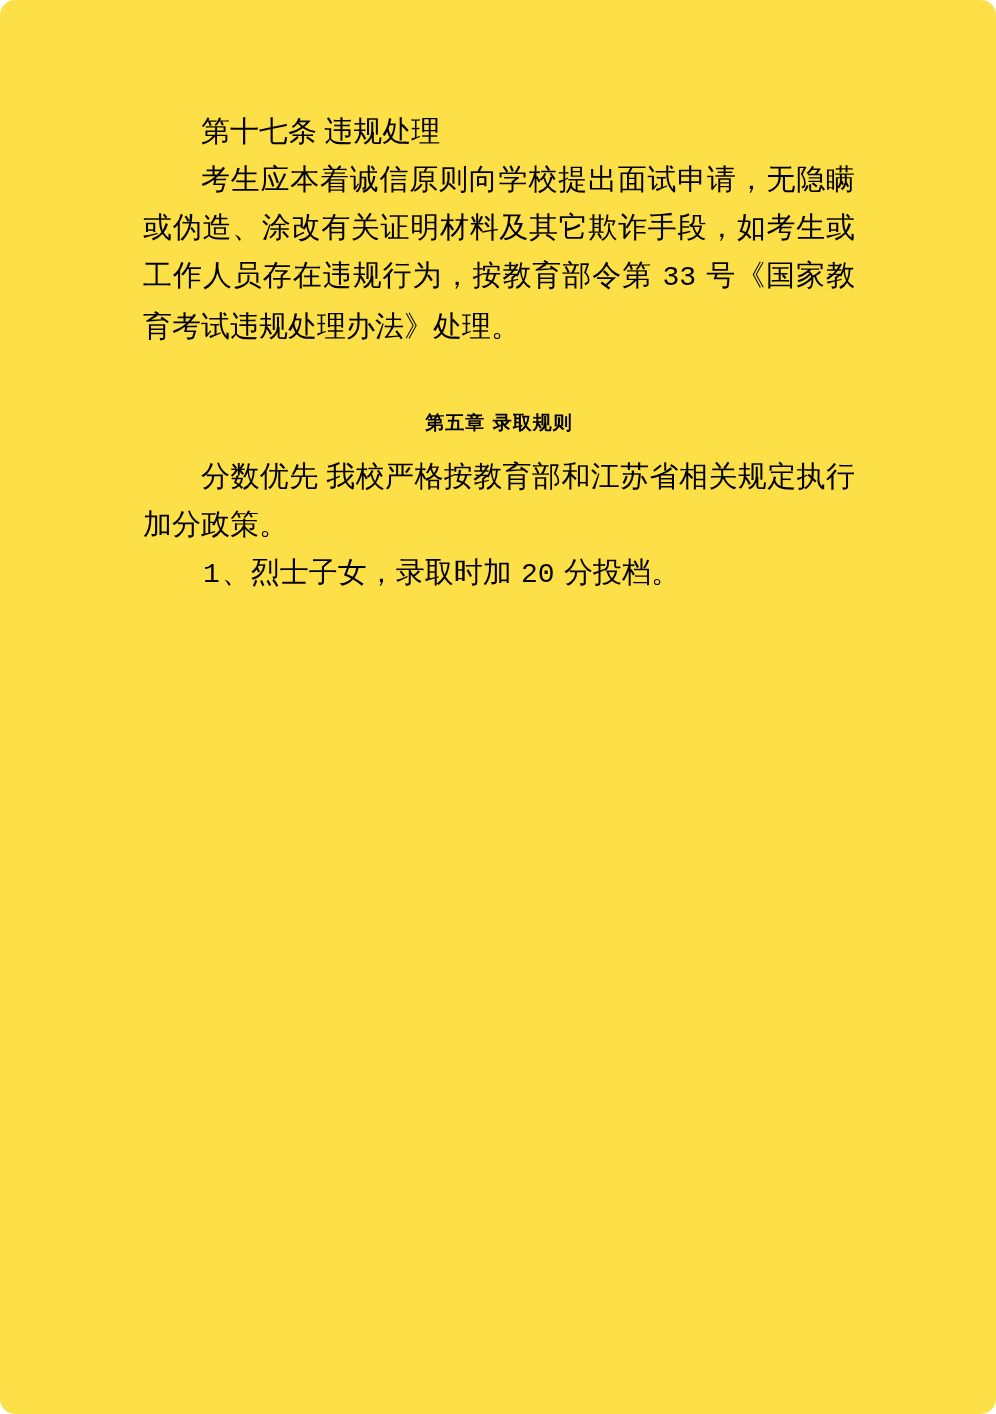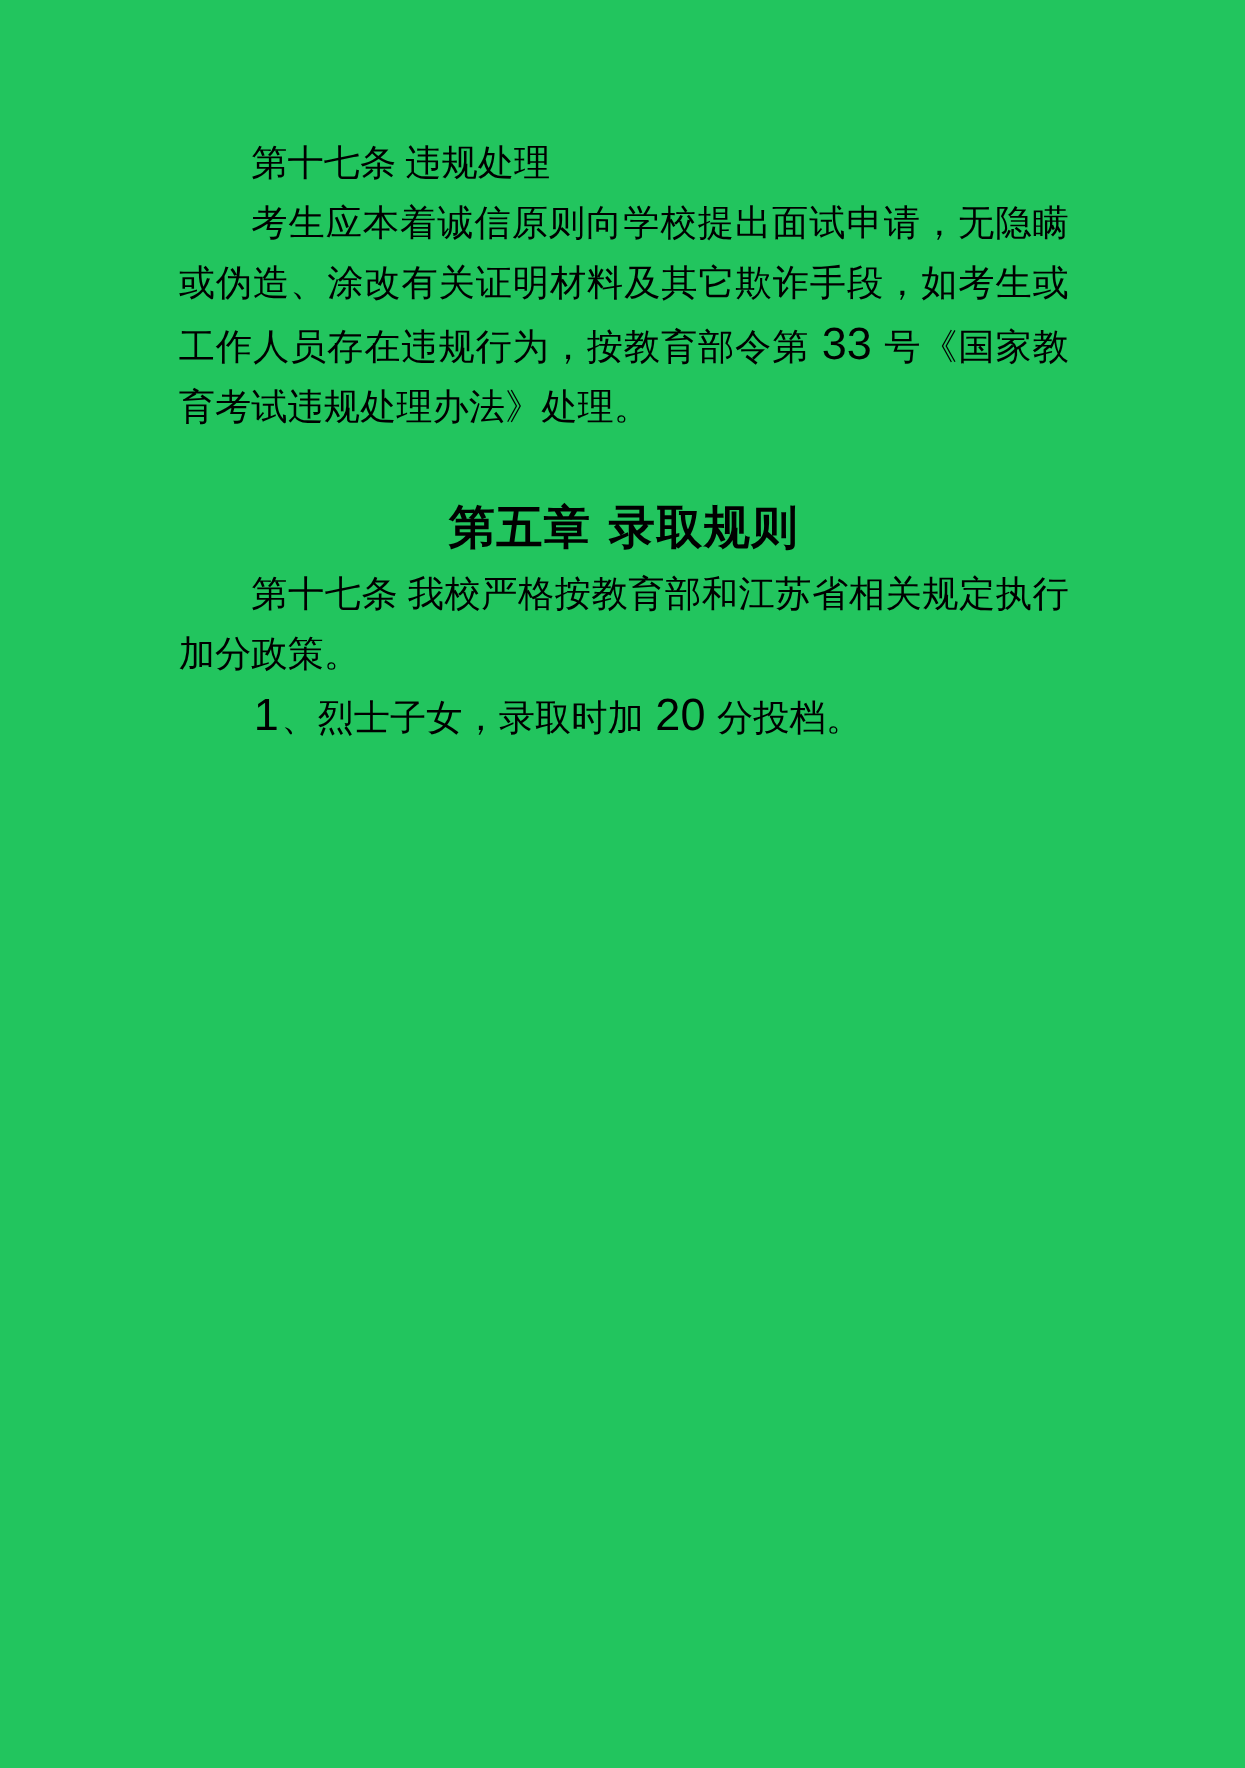--- a/index.html
+++ b/index.html
@@ -4,23 +4,24 @@
 <style>
   html, body {
     margin: 0;
     padding: 0;
     background: #ffffff;
   }
   .page {
     position: relative;
     width: 996px;
     height: 1414px;
-    background: #22c55e;
+    background: #fde047;
     overflow: hidden;
     box-sizing: border-box;
+    border-radius: 15px;
   }
   .content {
     position: absolute;
     left: 143px;
     top: 107px;
     width: 712px;
   }
   
   .para {
     font-family: "Liberation Serif", "DejaVu Sans", sans-serif;
@@ -28,27 +29,27 @@
     line-height: 48px;
     color: #000000;
     text-align: justify;
     text-justify: inter-character;
     margin: 0;
     text-indent: 58px;
     letter-spacing: 0;
     font-weight: 400;
   }
   .para .num {
-    font-family: Liberation Sans, sans-serif;
-    font-size: 36px;
+    font-family: Liberation Mono, monospace;
+    font-size: 28px;
     padding: 0 2px;
   }
   .chapter-heading {
     font-family: "DejaVu Sans", sans-serif;
-    font-size: 37px;
+    font-size: 19px;
     line-height: 48px;
     font-weight: 700;
     color: #000000;
     text-align: center;
     margin: 0;
     text-indent: 0;
     letter-spacing: 1px;
   }
   .gap-before-heading { height: 48px; }
   .gap-after-heading  { height: 6px; }
@@ -64,21 +65,21 @@
     <p class="para cjk">考生应本着诚信原则向学校提出面试申请，无隐瞒或伪造、涂改有关证明材料及其它欺诈手段，如考生或工作人员存在违规行为，按教育部令第 <span class="num">33</span> 号《国家教育考试违规处理办法》处理。</p>
 
     <div class="gap-before-heading"></div>
 
     <p class="chapter-heading">第五章 录取规则</p>
 
     <div class="gap-after-heading"></div>
 
 
 
-    <p class="para cjk">第十七条 我校严格按教育部和江苏省相关规定执行加分政策。</p>
+    <p class="para cjk">分数优先 我校严格按教育部和江苏省相关规定执行加分政策。</p>
 
 
     <p class="para cjk"><span class="num">1</span>、烈士子女，录取时加 <span class="num">20</span> 分投档。</p>
 
 
 
 
   </div>
 </div>
 

